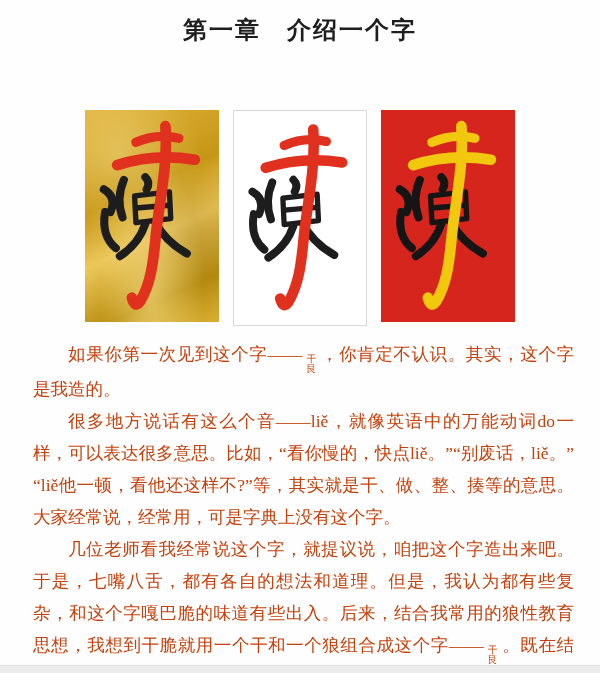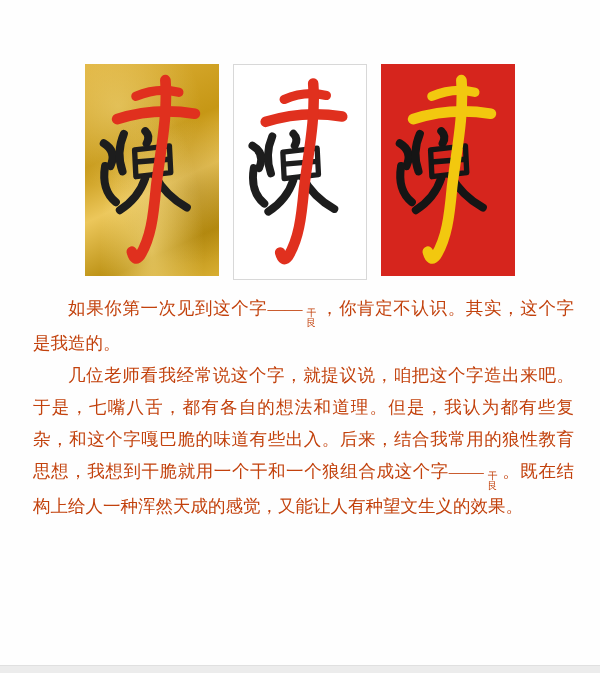--- a/index.html
+++ b/index.html
@@ -111,20 +111,21 @@
           <g style="stroke:var(--accent,#e0301e)">
             <path d="M38 20 Q54 13 70 17" stroke-width="7"></path>
             <path d="M24 37 Q52 28 82 33" stroke-width="8"></path>
             <path d="M60 8 C62 35 56 62 53 88 C51 110 49 126 41 139 Q37 144 35 136" stroke-width="8"></path>
           </g>
         </g>
       </symbol>
     </defs>
   </svg>
 
+  <h1 class="page-title">第一章　介绍一个字</h1>
 
   <div class="figure-row">
     <div class="card card-gold" style="--accent: #e0301e; --ink: #1d1d1d;">
       <svg class="glyph">
           <use href="#glyph-ganlang"></use>
         </svg>
     </div>
     <div class="card card-white" style="--accent: #e0301e; --ink: #1d1d1d;">
       <svg class="glyph">
           <use href="#glyph-ganlang"></use>
@@ -135,20 +136,21 @@
           <use href="#glyph-ganlang"></use>
         </svg>
     </div>
   </div>
 
   <div class="body-text">
     <p>如果你第一次见到这个字——<span class="made-char">
           <span>干</span>
           <span>艮</span>
         </span>，你肯定不认识。其实，这个字是我造的。</p>
+    <p>很多地方说话有这么个音——liě，就像英语中的万能动词do一样，可以表达很多意思。比如，“看你慢的，快点liě。”“别废话，liě。”“liě他一顿，看他还这样不?”等，其实就是干、做、整、揍等的意思。大家经常说，经常用，可是字典上没有这个字。</p>
     <p>几位老师看我经常说这个字，就提议说，咱把这个字造出来吧。于是，七嘴八舌，都有各自的想法和道理。但是，我认为都有些复杂，和这个字嘎巴脆的味道有些出入。后来，结合我常用的狼性教育思想，我想到干脆就用一个干和一个狼组合成这个字——<span class="made-char">
           <span>干</span>
           <span>艮</span>
         </span>。既在结构上给人一种浑然天成的感觉，又能让人有种望文生义的效果。</p>
   </div>
 
   <div class="page-bottom-edge"></div>
 </div>
 
 </body></html>

